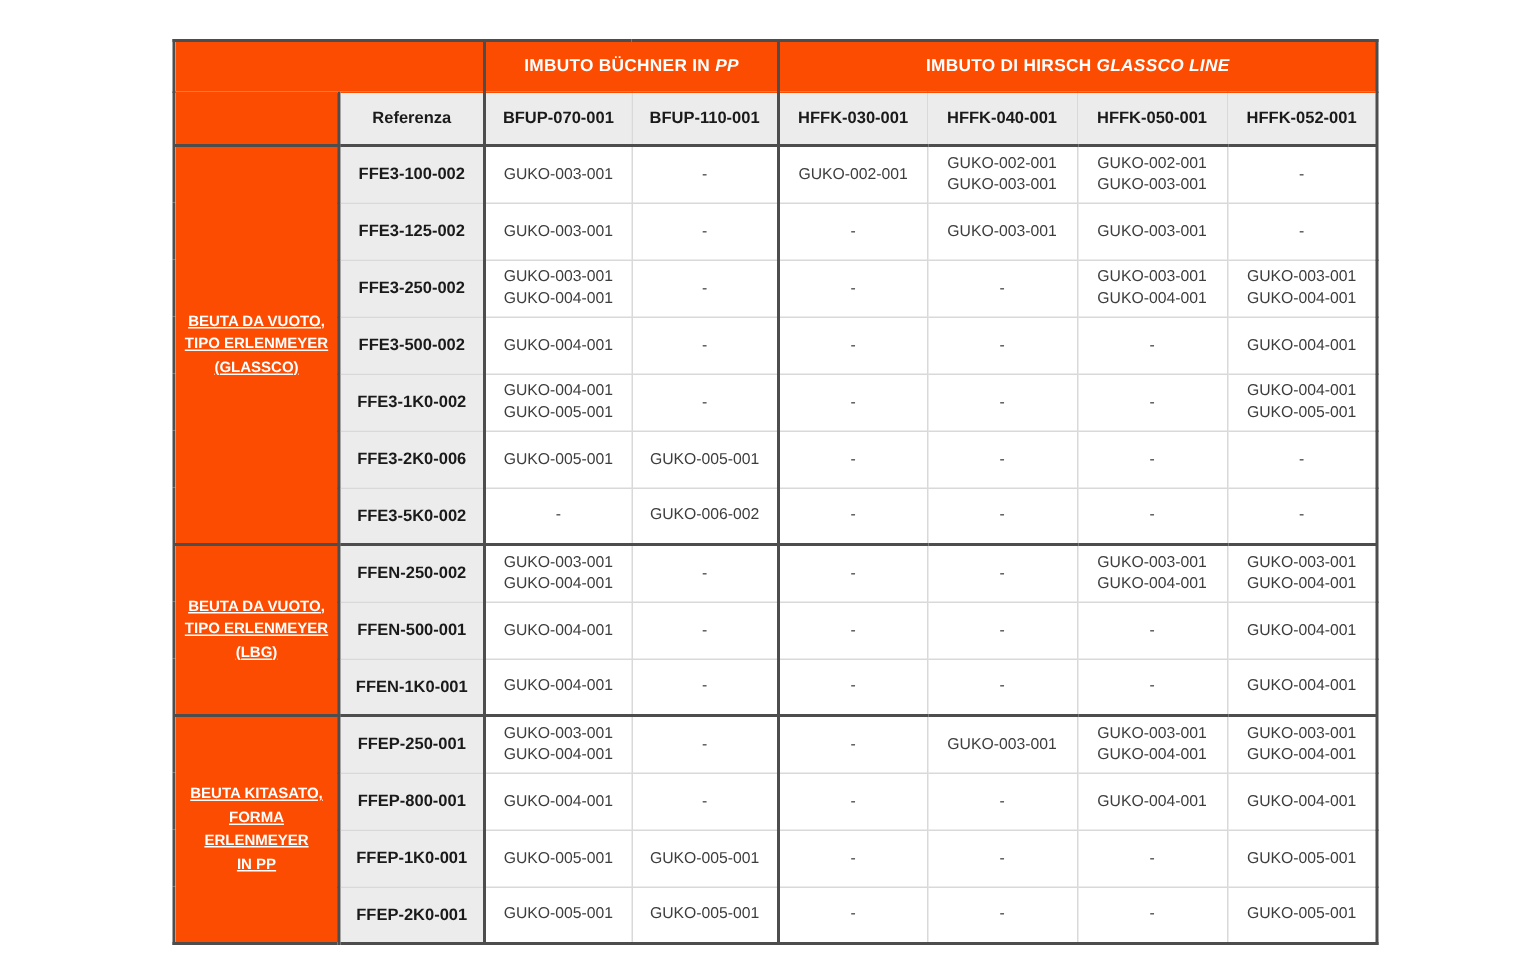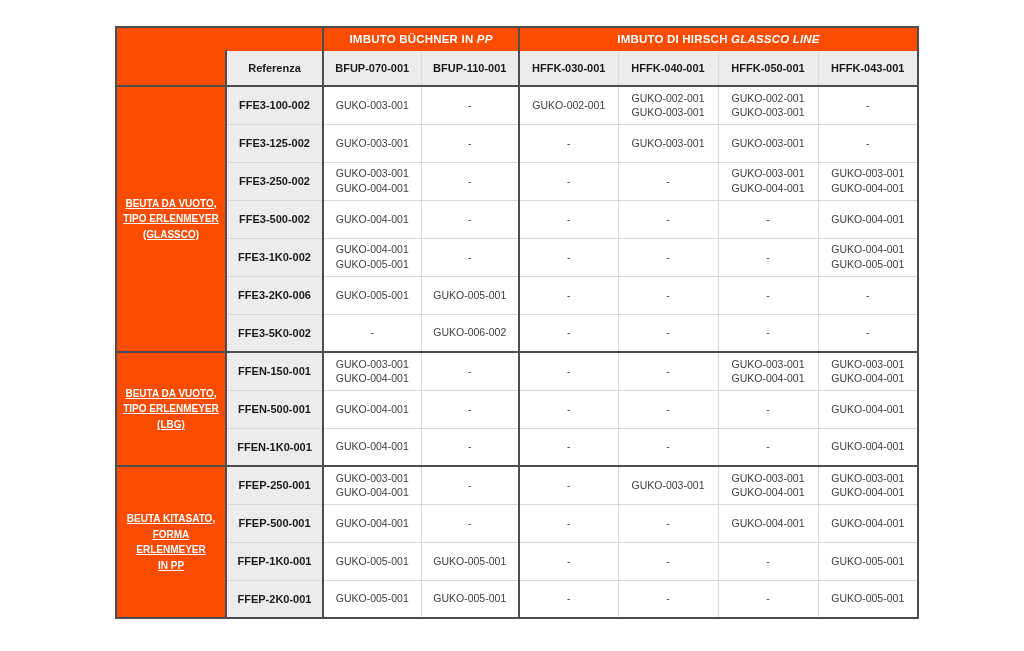--- a/index.html
+++ b/index.html
@@ -59,21 +59,21 @@
   }
   .data-cell{
     background:#FFFFFF;
     color:var(--text-data);
     font-size:10.5px;
     line-height:1.4;
     white-space:pre-line;
   }
   .bdr-dark{border-right:2px solid var(--border-dark) !important;}
   .bdb-dark{border-bottom:2px solid var(--border-dark) !important;}
-  tr.hrow1{height:23px;}
+  tr.hrow1{height:34px;}
   tr.hrow2{height:36px;}
   tbody tr{height:38px;}
 </style>
 </head>
 <body>
 
 <div class="table-wrap">
   <table class="compat">
     <colgroup>
       <col style="width:110px">
@@ -92,21 +92,21 @@
         <th class="orange top-h" colspan="4"><span>IMBUTO DI HIRSCH </span><span class="it">GLASSCO LINE</span></th>
       </tr>
       <tr class="hrow2">
         <th class="orange bdr-dark bdb-dark"></th>
         <th class="col-h bdr-dark bdb-dark">Referenza</th>
         <th class="col-h bdb-dark">BFUP-070-001</th>
         <th class="col-h bdr-dark bdb-dark">BFUP-110-001</th>
         <th class="col-h bdb-dark">HFFK-030-001</th>
         <th class="col-h bdb-dark">HFFK-040-001</th>
         <th class="col-h bdb-dark">HFFK-050-001</th>
-        <th class="col-h bdb-dark">HFFK-043-001</th>
+        <th class="col-h bdb-dark">HFFK-052-001</th>
       </tr>
     </thead>
     <tbody id="table-body">
         <tr>
           <td class="group-cell bdr-dark bdb-dark" rowspan="7">BEUTA DA VUOTO,
 TIPO ERLENMEYER
 (GLASSCO)</td>
           <td class="ref-cell bdr-dark">FFE3-100-002</td>
           <td class="data-cell">GUKO-003-001</td>
           <td class="data-cell bdr-dark">-</td>
@@ -173,21 +173,21 @@
           <td class="data-cell bdr-dark bdb-dark">GUKO-006-002</td>
           <td class="data-cell bdb-dark">-</td>
           <td class="data-cell bdb-dark">-</td>
           <td class="data-cell bdb-dark">-</td>
           <td class="data-cell bdb-dark">-</td>
         </tr>
         <tr>
           <td class="group-cell bdr-dark bdb-dark" rowspan="3">BEUTA DA VUOTO,
 TIPO ERLENMEYER
 (LBG)</td>
-          <td class="ref-cell bdr-dark">FFEN-150-001</td>
+          <td class="ref-cell bdr-dark">FFEN-250-002</td>
           <td class="data-cell">GUKO-003-001
 GUKO-004-001</td>
           <td class="data-cell bdr-dark">-</td>
           <td class="data-cell">-</td>
           <td class="data-cell">-</td>
           <td class="data-cell">GUKO-003-001
 GUKO-004-001</td>
           <td class="data-cell">GUKO-003-001
 GUKO-004-001</td>
         </tr>
@@ -218,21 +218,21 @@
 GUKO-004-001</td>
           <td class="data-cell bdr-dark">-</td>
           <td class="data-cell">-</td>
           <td class="data-cell">GUKO-003-001</td>
           <td class="data-cell">GUKO-003-001
 GUKO-004-001</td>
           <td class="data-cell">GUKO-003-001
 GUKO-004-001</td>
         </tr>
         <tr>
-          <td class="ref-cell bdr-dark">FFEP-500-001</td>
+          <td class="ref-cell bdr-dark">FFEP-800-001</td>
           <td class="data-cell">GUKO-004-001</td>
           <td class="data-cell bdr-dark">-</td>
           <td class="data-cell">-</td>
           <td class="data-cell">-</td>
           <td class="data-cell">GUKO-004-001</td>
           <td class="data-cell">GUKO-004-001</td>
         </tr>
         <tr>
           <td class="ref-cell bdr-dark">FFEP-1K0-001</td>
           <td class="data-cell">GUKO-005-001</td>

